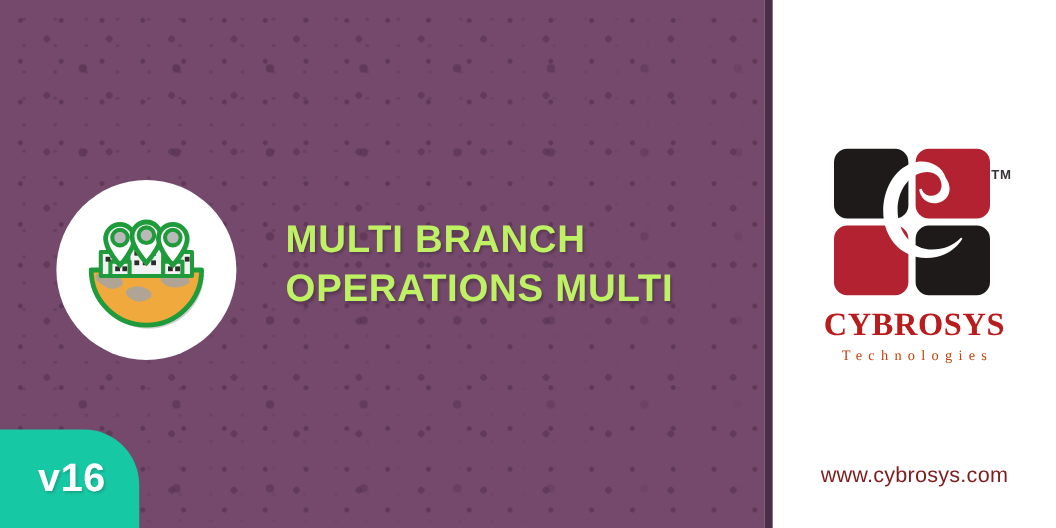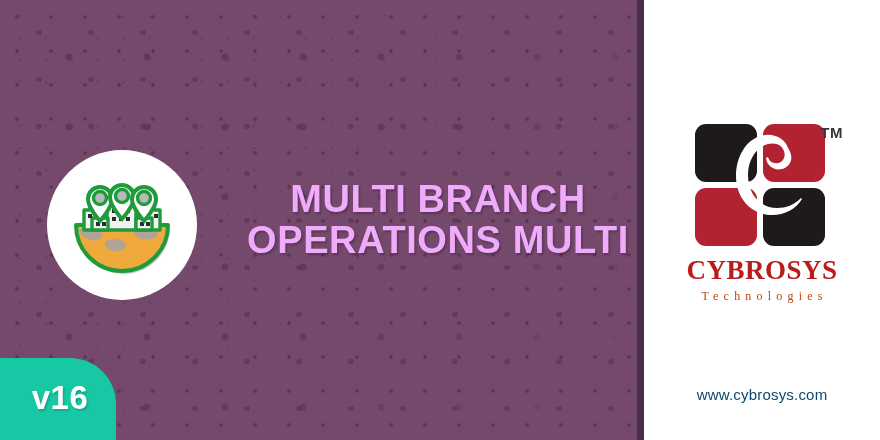--- a/index.html
+++ b/index.html
@@ -62,27 +62,26 @@
   }
   #icon-circle svg{display:block;}
 
   
   #title-block{
     position:absolute;left:238px;top:179px;width:400px;
   }
   .title-line{
     font-family:"Liberation Sans", sans-serif;
     font-weight:bold;
-    font-size:38px;
+    font-size:32px;
     line-height:41px;
     letter-spacing:0.6px;
-    color:#f0abfc;
+    color:#bef264;
     text-shadow:1.5px 2px 2px rgba(40,20,38,0.33);
     white-space:nowrap;
-    text-align:center;
   }
 
   
   #version-badge{
     position:absolute;left:0;top:358px;width:116px;height:82px;
     background:#17c8a4;
     border-top-right-radius:46px;
     display:flex;align-items:center;justify-content:center;text-align:right;
   }
   #version-label{
@@ -98,41 +97,41 @@
     position:absolute;left:644px;top:0;width:236px;height:440px;
     background:#ffffff;
   }
   #logo-wrap{
     position:absolute;left:0;top:118px;width:236px;
     display:flex;flex-direction:column;align-items:center;
   }
   #logo-mark{position:relative;width:150px;height:135px;}
   #logo-mark svg{display:block;}
   #tm-mark{
-    position:absolute;right:-6px;top:6px;
-    font-family:"Liberation Sans", sans-serif;
-    font-size:15px;font-weight:bold;color:#3a3338;letter-spacing:0.5px;
+    position:absolute;right:-6px;top:22px;
+    font-family:"Liberation Sans", sans-serif;
+    font-size:11px;font-weight:bold;color:#3a3338;letter-spacing:0.5px;
   }
   #brand-name{
     margin-top:4px;
     font-family:"Liberation Serif", serif;
     font-weight:bold;font-size:27px;color:#b91c1c;
     letter-spacing:0.5px;line-height:1;
   }
   #brand-sub{
     margin-top:6px;
     font-family:"Liberation Serif", serif;
     font-size:12px;color:#c2410c;
     letter-spacing:5.2px;line-height:1;
     padding-left:5px;
   }
   #website-url{
     position:absolute;left:0;top:386px;width:236px;text-align:center;
     font-family:"Liberation Sans", sans-serif;
-    font-size:15px;color:#0c4a6e;letter-spacing:0.2px;
+    font-size:18px;color:#7f1d1d;letter-spacing:0.2px;
   }
 </style>
 </head>
 <body>
 
 <div id="banner">
 
   <div id="left-panel">
     <div class="dot-layer a"></div>
     <div class="dot-layer c"></div>

